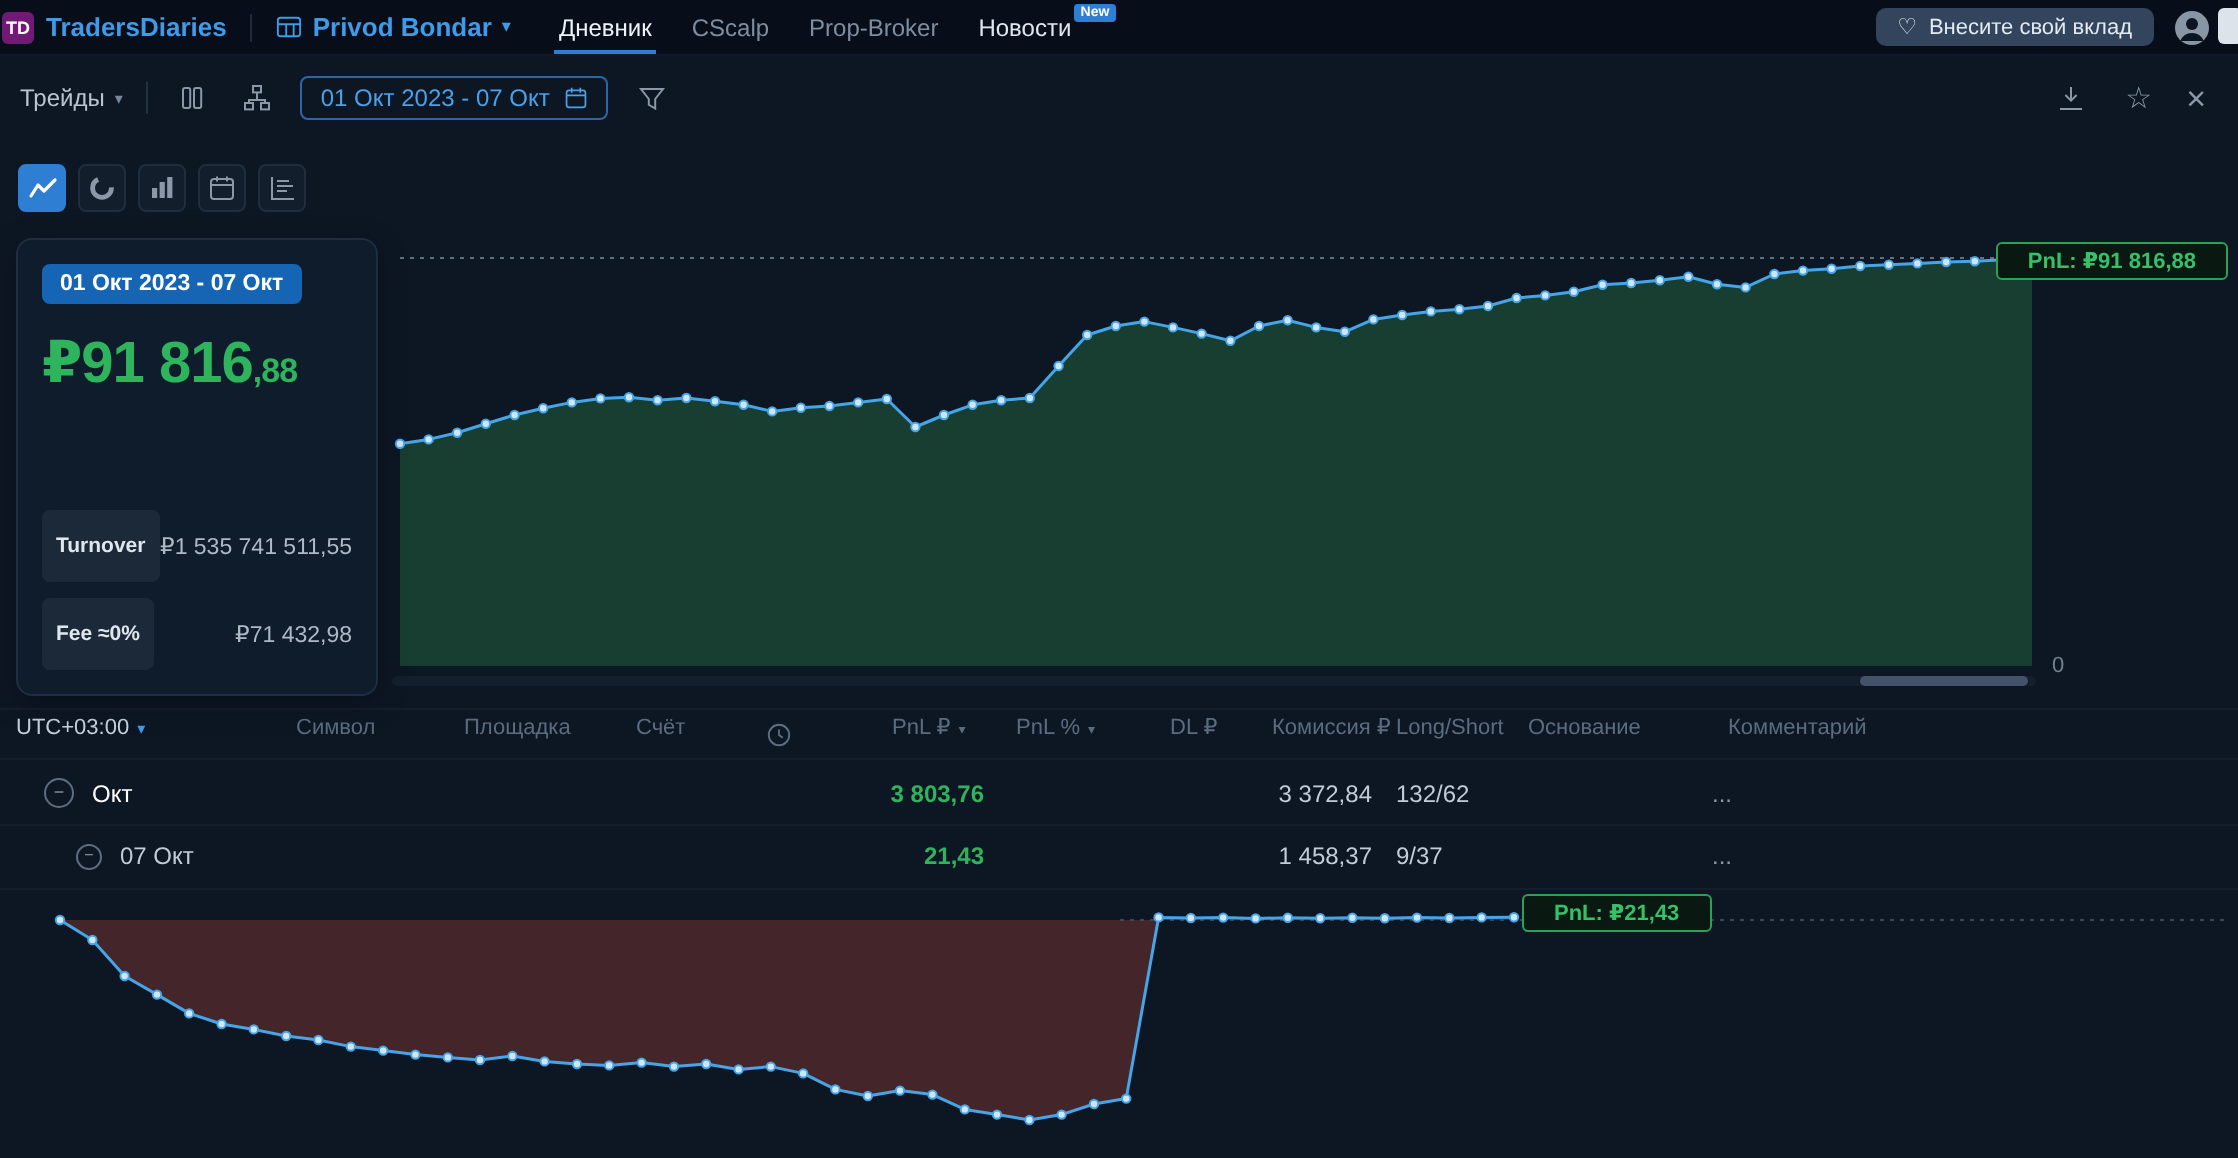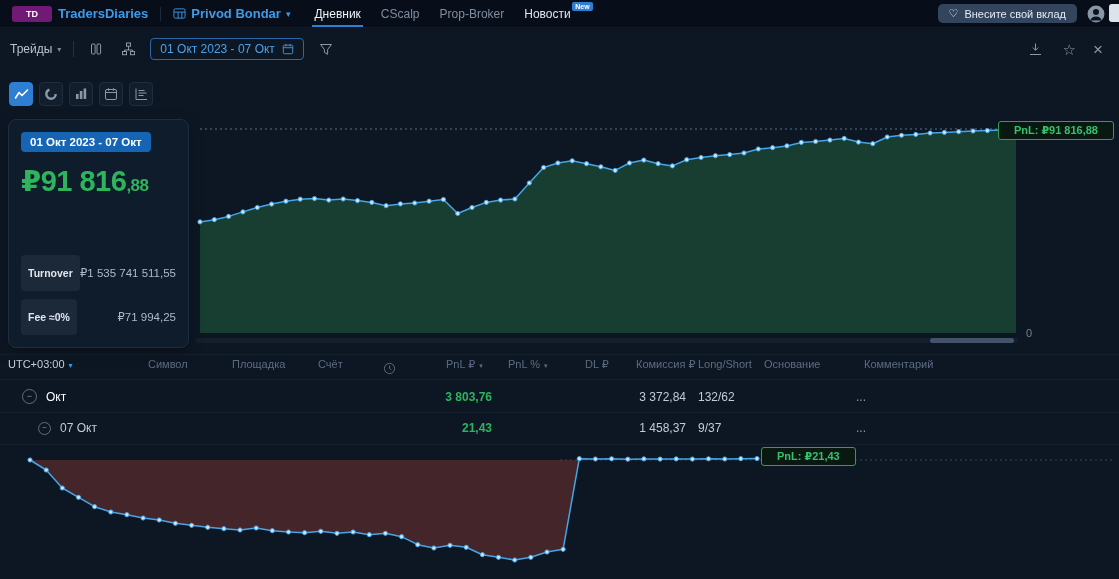--- a/index.html
+++ b/index.html
@@ -1,22 +1,22 @@
 <!DOCTYPE html>
 <html><head>
 <meta charset="utf-8">
 <style>
   html,body{margin:0;padding:0;background:#0d1724;}
   .app{position:relative;width:1119px;height:579px;background:#0d1724;overflow:hidden;
        font-family:"Liberation Sans","DejaVu Sans",sans-serif;-webkit-font-smoothing:antialiased;}
   
   .topbar{position:absolute;top:0;left:0;width:100%;height:28px;background:#070e19;
           border-bottom:1px solid #101b29;display:flex;align-items:center;z-index:20;box-sizing:border-box;}
-  .logo-badge{width:40px;height:16px;background:#701a75;color:#fff;font-size:9px;font-weight:700;
-              border-radius:3px;display:flex;align-items:center;justify-content:center;margin-left:12px;}
+  .logo-badge{width:16px;height:16px;background:#701a75;color:#fff;font-size:9px;font-weight:700;
+              border-radius:3px;display:flex;align-items:center;justify-content:center;margin-left:1px;}
   .brand{color:#3e9be8;font-size:13px;font-weight:700;margin-left:6px;}
   .vdiv-top{width:1px;height:14px;background:#1c2a3b;margin:0 12px;}
   .ws{display:flex;align-items:center;gap:5px;color:#3e9be8;font-size:13px;font-weight:700;cursor:pointer;}
   .caret-blue{font-size:9px;color:#3e9be8;}
   .caret-grey{font-size:8px;color:#78879a;}
   .nav{display:flex;height:100%;margin-left:14px;}
   .nav-item{position:relative;display:flex;align-items:center;padding:4px 10px;font-size:12px;color:#7f8da0;cursor:pointer;}
   .nav-item.active{color:#eef3f8;}
   .nav-item.active::after{content:"";position:absolute;left:8px;right:8px;bottom:0;height:2px;background:#2e7fd4;}
   .nav-item.bright{color:#dfe6ee;padding-right:20px;}
@@ -289,21 +289,21 @@
     <div class="card-pnl">
       <span>₽91 816</span><span class="frac">,88</span>
     </div>
     <div class="card-rows">
       <div class="card-row">
         <span class="chip-dark">Turnover</span>
         <span class="card-val">₽1 535 741 511,55</span>
       </div>
       <div class="card-row">
         <span class="chip-dark">Fee ≈0%</span>
-        <span class="card-val">₽71 994,25</span>
+        <span class="card-val">₽71 432,98</span>
       </div>
     </div>
   </div>
 
   <div class="thead">
     <span class="hcol tz" style="left:8px"><i>UTC+03:00</i><em class="blue">▾</em></span>
     <span class="hcol" style="left:148px">Символ</span>
     <span class="hcol" style="left:232px">Площадка</span>
     <span class="hcol" style="left:318px">Счёт</span>
     <span class="hclock">

